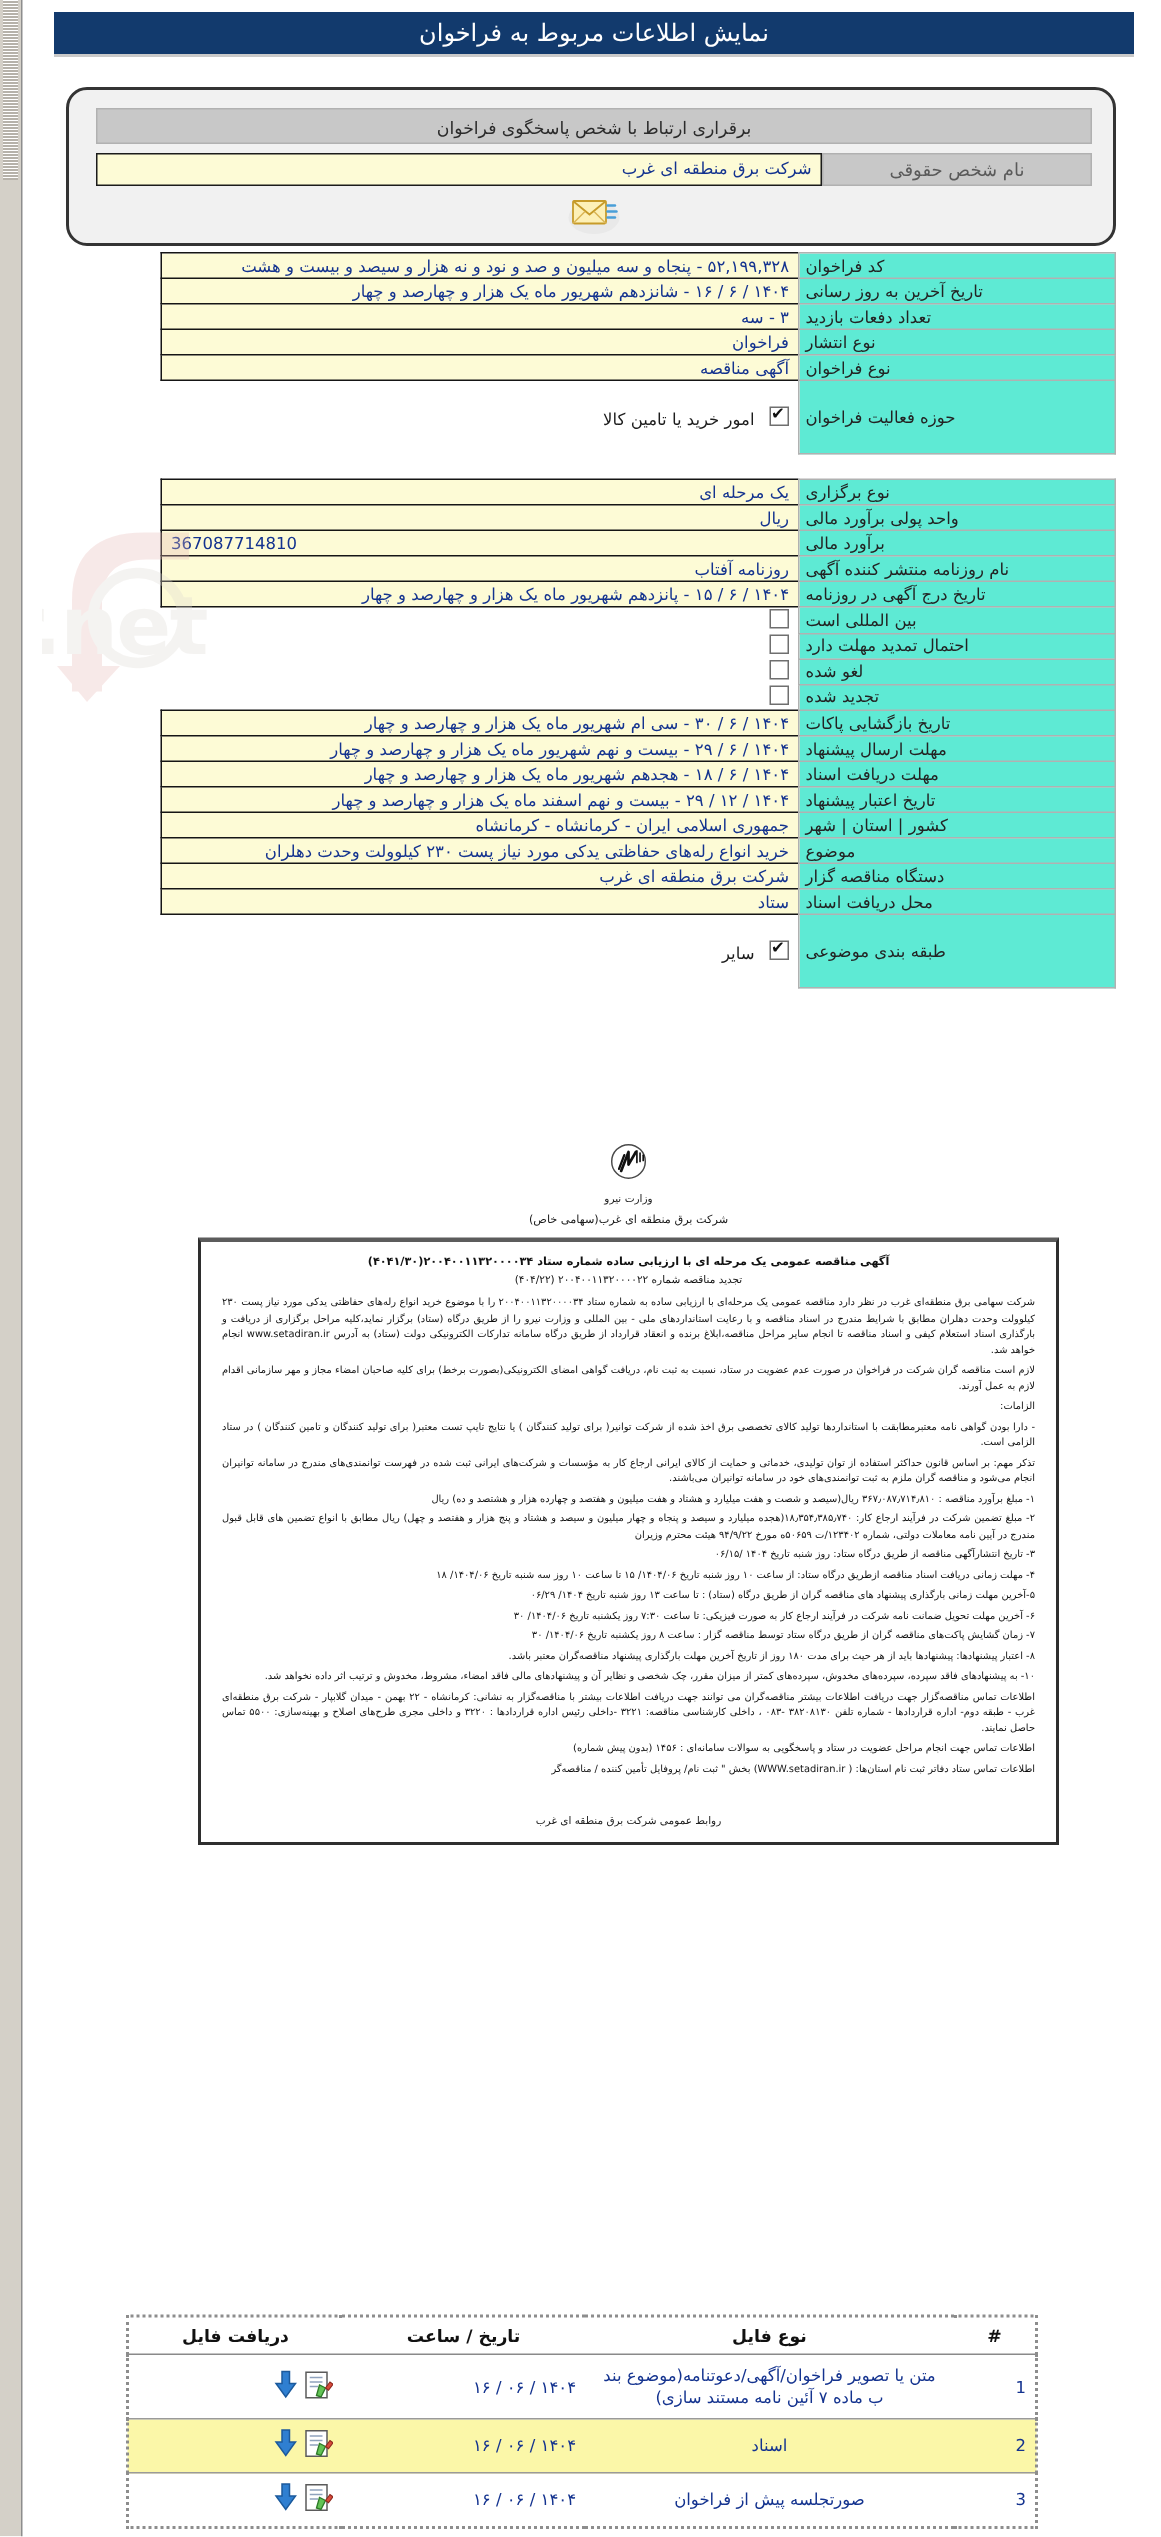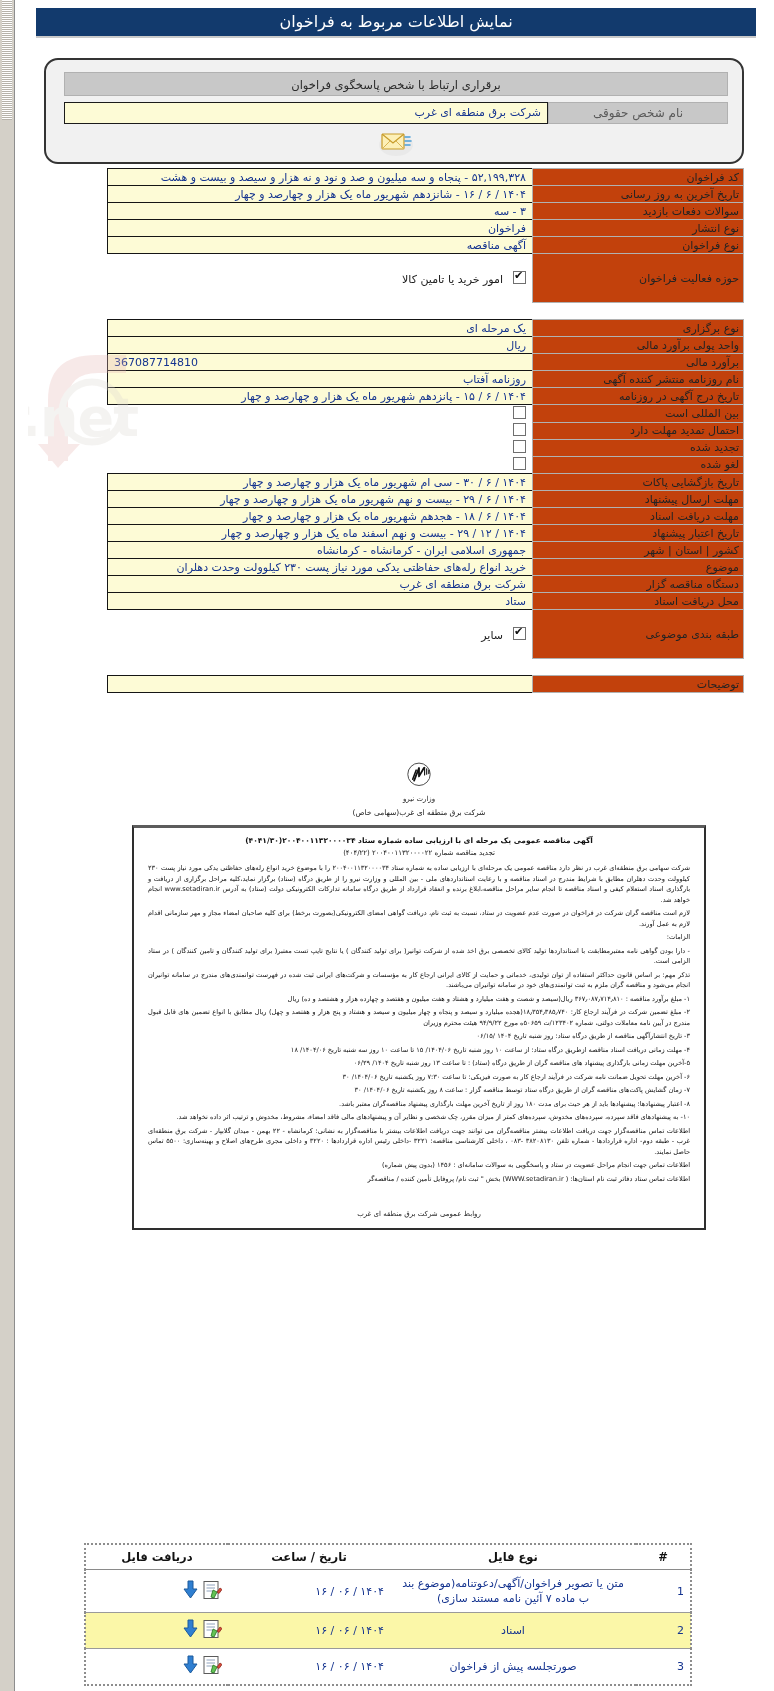--- a/index.html
+++ b/index.html
@@ -118,25 +118,25 @@
   
   .info-table {
     position: absolute;
     left: 107px; top: 168px;
     width: 637px;
     border-collapse: collapse;
   }
   .info-table tr { height: 17px; }
   .info-table td.lbl {
     width: 202px;
-    background: #c2410c;
+    background: #5eead4;
     border: 1px solid #b1b1b1;
     color: #232323;
     font-size: 11px;
-    text-align: right;
+    text-align: left;
     padding: 1px 4px;
     white-space: nowrap;
   }
   .info-table td.val {
     background: #fdfbd6;
     border: 1px solid #151515;
     color: #14338f;
     font-size: 11px;
     text-align: right;
     padding: 1px 6px 1px 4px;
@@ -329,21 +329,21 @@
     <tbody id="info-body">
         <tr>
           <td class="lbl">کد فراخوان</td>
           <td class="val">۵۲,۱۹۹,۳۲۸ - پنجاه و سه میلیون و صد و نود و نه هزار و سیصد و بیست و هشت</td>
         </tr>
         <tr>
           <td class="lbl">تاریخ آخرین به روز رسانی</td>
           <td class="val">۱۴۰۴ / ۶ / ۱۶ - شانزدهم شهریور ماه یک هزار و چهارصد و چهار</td>
         </tr>
         <tr>
-          <td class="lbl">سوالات دفعات بازدید</td>
+          <td class="lbl">تعداد دفعات بازدید</td>
           <td class="val">۳ - سه</td>
         </tr>
         <tr>
           <td class="lbl">نوع انتشار</td>
           <td class="val">فراخوان</td>
         </tr>
         <tr>
           <td class="lbl">نوع فراخوان</td>
           <td class="val">آگهی مناقصه</td>
         </tr>
@@ -376,28 +376,28 @@
         </tr>
         <tr>
           <td class="lbl">بین المللی است</td>
           <td class="chk"><span class="cb"></span></td>
         </tr>
         <tr>
           <td class="lbl">احتمال تمدید مهلت دارد</td>
           <td class="chk"><span class="cb"></span></td>
         </tr>
         <tr>
+          <td class="lbl">لغو شده</td>
+          <td class="chk"><span class="cb"></span></td>
+        </tr>
+        <tr>
           <td class="lbl">تجدید شده</td>
           <td class="chk"><span class="cb"></span></td>
         </tr>
         <tr>
-          <td class="lbl">لغو شده</td>
-          <td class="chk"><span class="cb"></span></td>
-        </tr>
-        <tr>
           <td class="lbl">تاریخ بازگشایی پاکات</td>
           <td class="val">۱۴۰۴ / ۶ / ۳۰ - سی ام شهریور ماه یک هزار و چهارصد و چهار</td>
         </tr>
         <tr>
           <td class="lbl">مهلت ارسال پیشنهاد</td>
           <td class="val">۱۴۰۴ / ۶ / ۲۹ - بیست و نهم شهریور ماه یک هزار و چهارصد و چهار</td>
         </tr>
         <tr>
           <td class="lbl">مهلت دریافت اسناد</td>
           <td class="val">۱۴۰۴ / ۶ / ۱۸ - هجدهم شهریور ماه یک هزار و چهارصد و چهار</td>
@@ -421,24 +421,20 @@
         <tr>
           <td class="lbl">محل دریافت اسناد</td>
           <td class="val">ستاد</td>
         </tr>
         <tr>
           <td class="lbl tall">طبقه بندی موضوعی</td>
           <td class="chk"><span class="cb checked"></span><span class="chk-text">سایر</span></td>
         </tr>
         <tr class="spacer-row">
           <td colspan="2"></td>
-        </tr>
-        <tr>
-          <td class="lbl">توضیحات</td>
-          <td class="val blank"></td>
         </tr>
       </tbody>
   </table>
 
   <div class="doc-area">
 
     <div class="ministry-logo">
       <svg width="28" height="28" viewBox="0 0 40 40">
         <circle cx="20" cy="19" r="16" fill="#ffffff" stroke="#4a4a4a" stroke-width="1.4"></circle>
         <path d="M13 28 L20 10 L20 22 L27 10" fill="none" stroke="#111" stroke-width="2.6" stroke-linecap="round" stroke-linejoin="round"></path>

